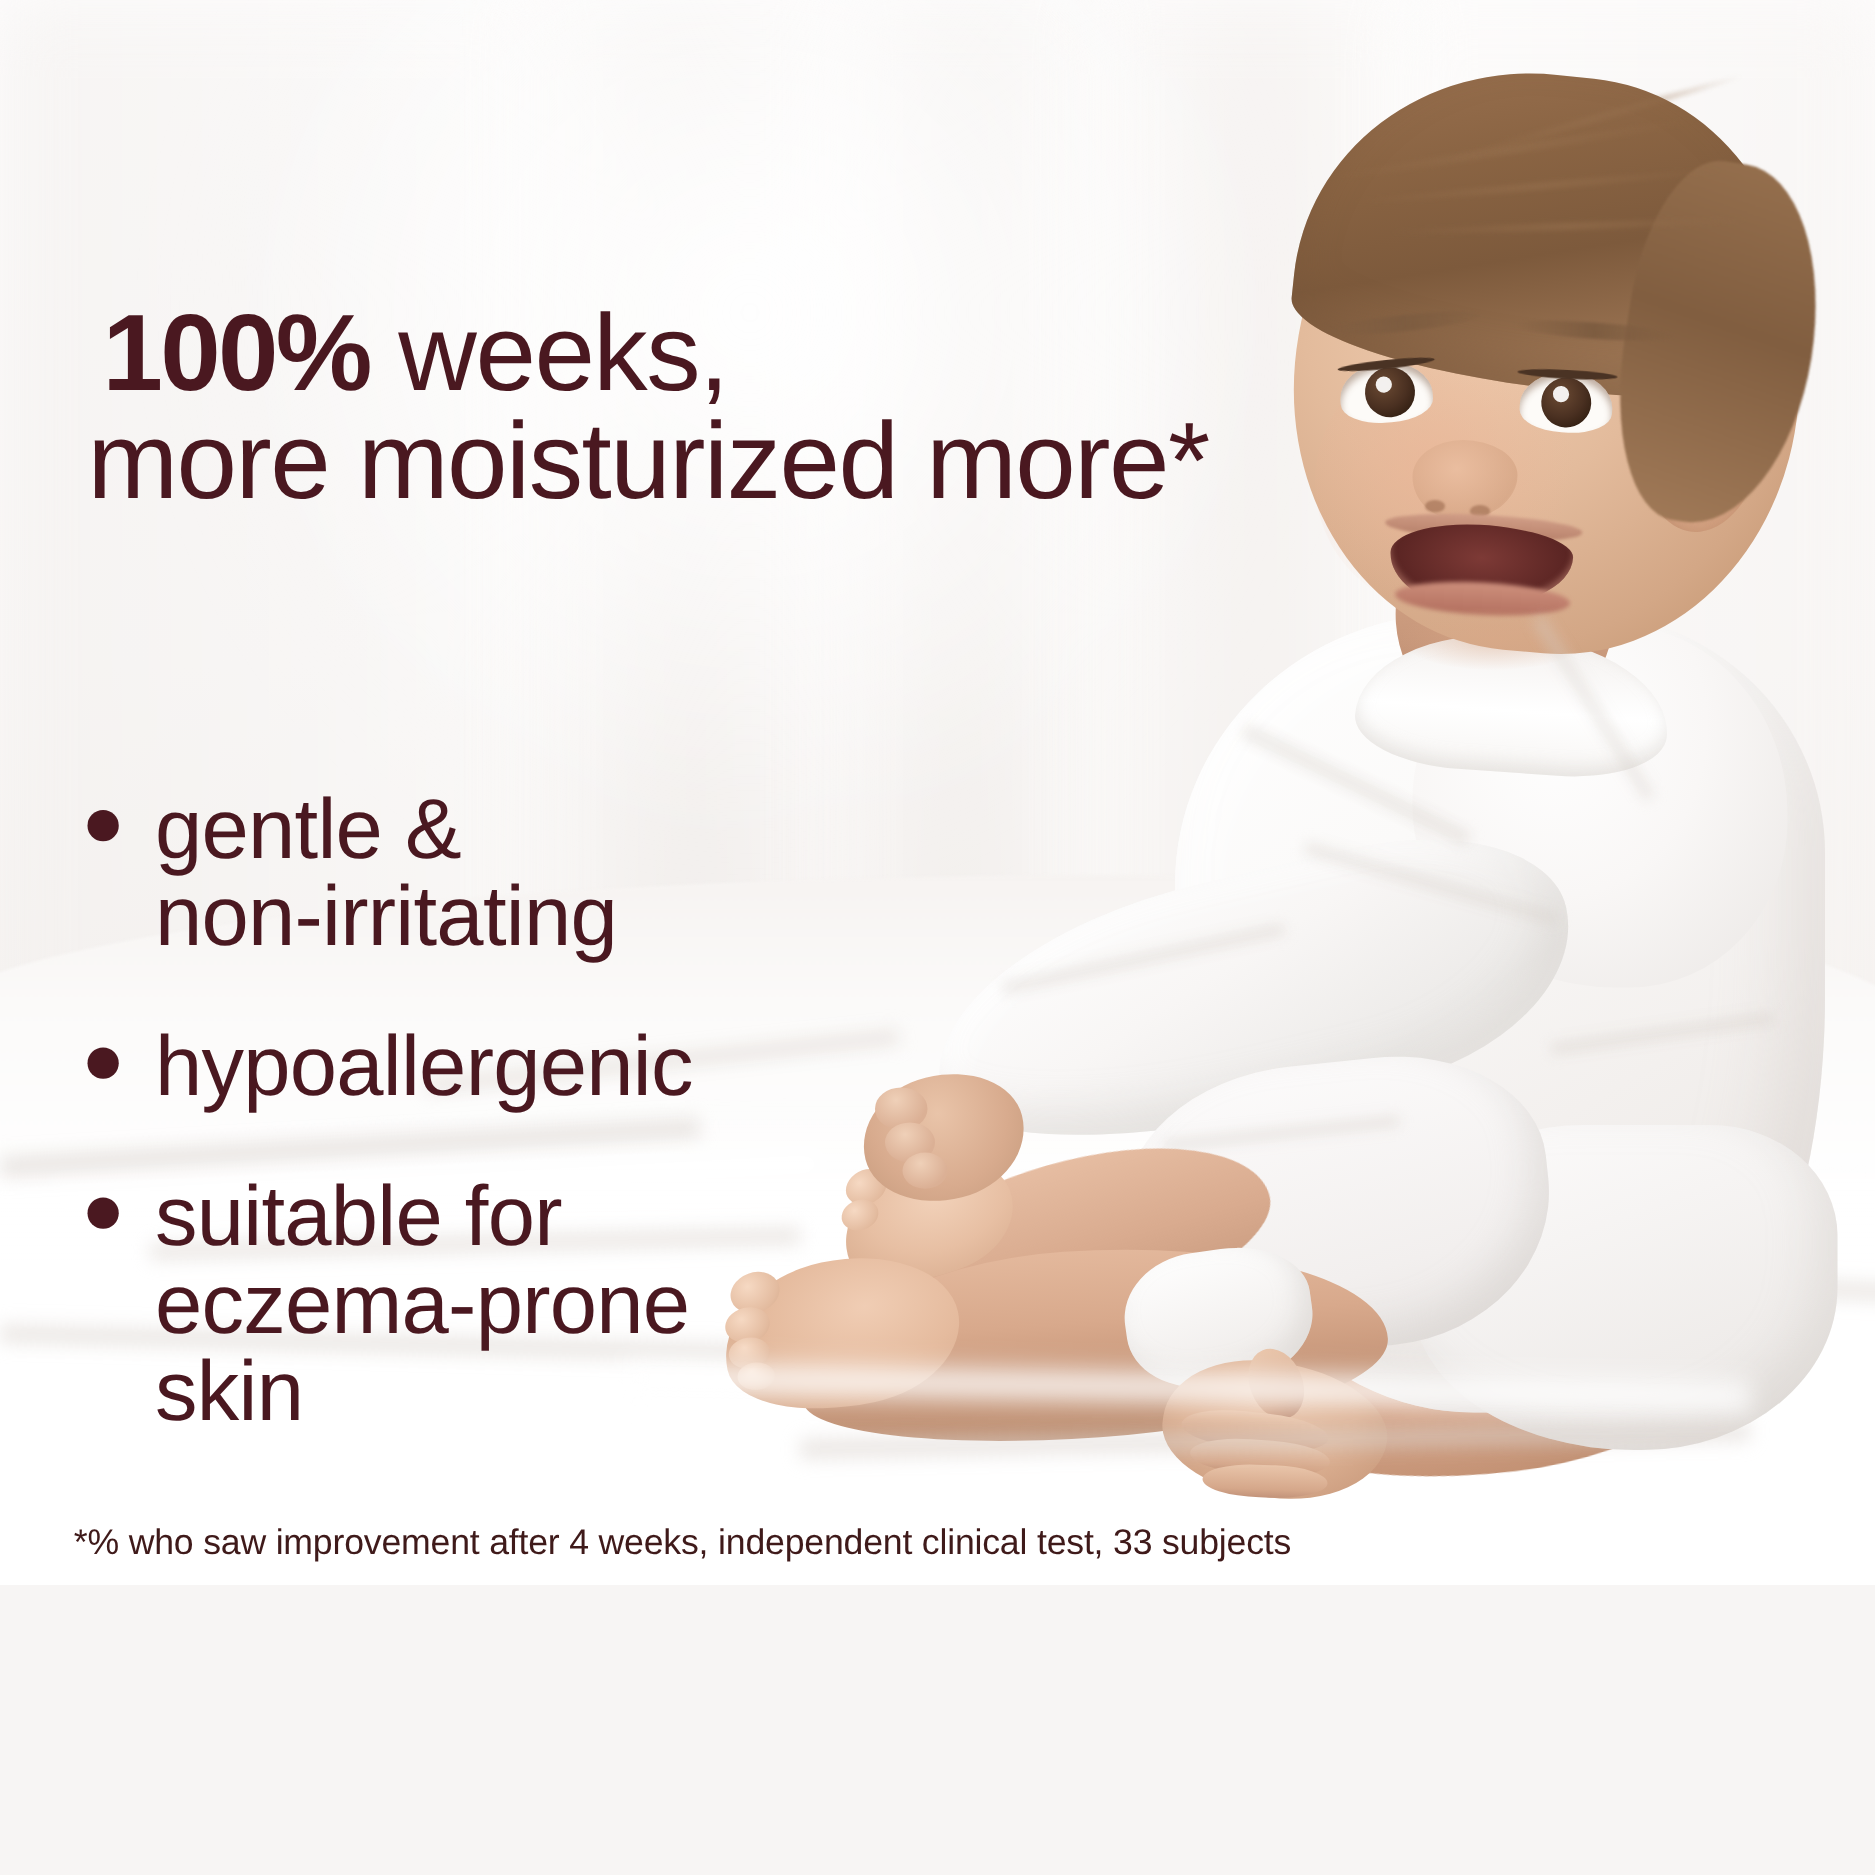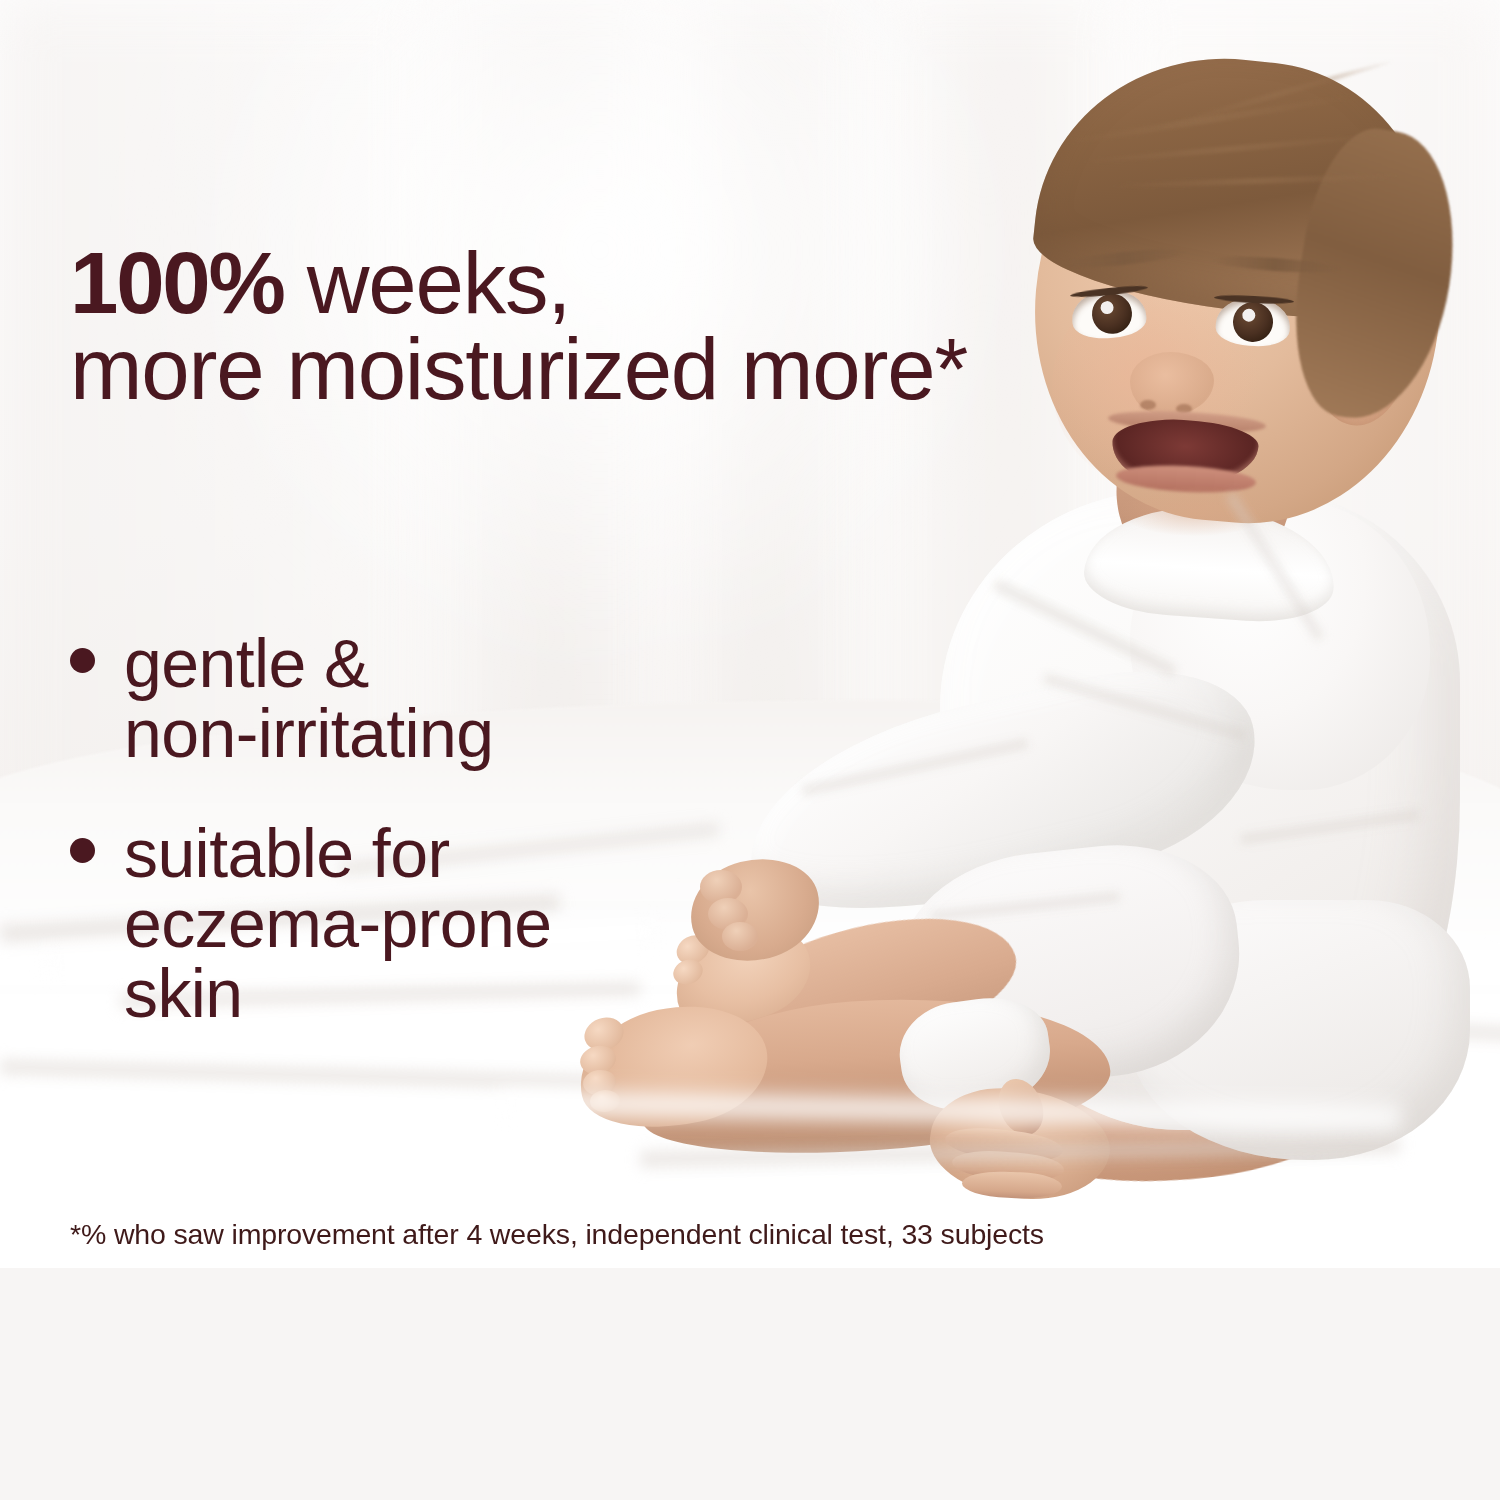--- a/index.html
+++ b/index.html
@@ -268,37 +268,37 @@
   .ear::after{content:"";position:absolute;left:24px;top:30px;width:40px;height:62px;border-radius:50%;background:radial-gradient(ellipse,rgba(172,118,88,.6),rgba(172,118,88,0) 70%);}
 
   
   .headline{
     position:absolute;left:70px;top:240px;width:1010px;
     color:#4a1820;
     font-size:87px;line-height:.99;
     letter-spacing:-1.2px;
     font-weight:400;
   }
-  .headline b{font-weight:800;letter-spacing:-2.2px;}
+  .headline b{font-weight:800;letter-spacing:-2.2px;margin-left:12px;}
 
   .bullets{position:absolute;left:70px;top:628px;width:560px;}
   .bullet{position:relative;margin-bottom:50px;padding-left:54px;}
   .bullet:last-child{margin-bottom:0;}
   .dot{
     position:absolute;left:0;top:20px;width:25px;height:25px;border-radius:50%;
     background:#4a1820;
   }
   .btext{
     color:#4a1820;
     font-size:68px;line-height:1.03;letter-spacing:-.6px;font-weight:400;
     white-space:pre-line;
   }
 
   .footnote{
-    position:absolute;left:70px;top:1218px;
+    position:absolute;left:59px;top:1218px;
     color:#3f1a1a;
     font-size:28.5px;letter-spacing:-.15px;font-weight:400;
   }
 
   
   .banner{
     position:absolute;left:0;top:1268px;width:1500px;height:232px;
     background:#8bbde3;
   }
   .banner-top{position:absolute;left:0;top:0;width:100%;height:5px;background:#7fb6de;opacity:.7;}
@@ -414,20 +414,24 @@
   </div>
 
   <div class="bullets">
     <div class="bullet">
       <span class="dot"></span>
       <div class="btext">gentle &amp;
 non-irritating</div>
     </div>
     <div class="bullet">
       <span class="dot"></span>
+      <div class="btext">hypoallergenic</div>
+    </div>
+    <div class="bullet">
+      <span class="dot"></span>
       <div class="btext">suitable for
 eczema-prone
 skin</div>
     </div>
   </div>
 
   <div class="footnote">*% who saw improvement after 4 weeks, independent clinical test, 33 subjects</div>
 
 
 </div>

